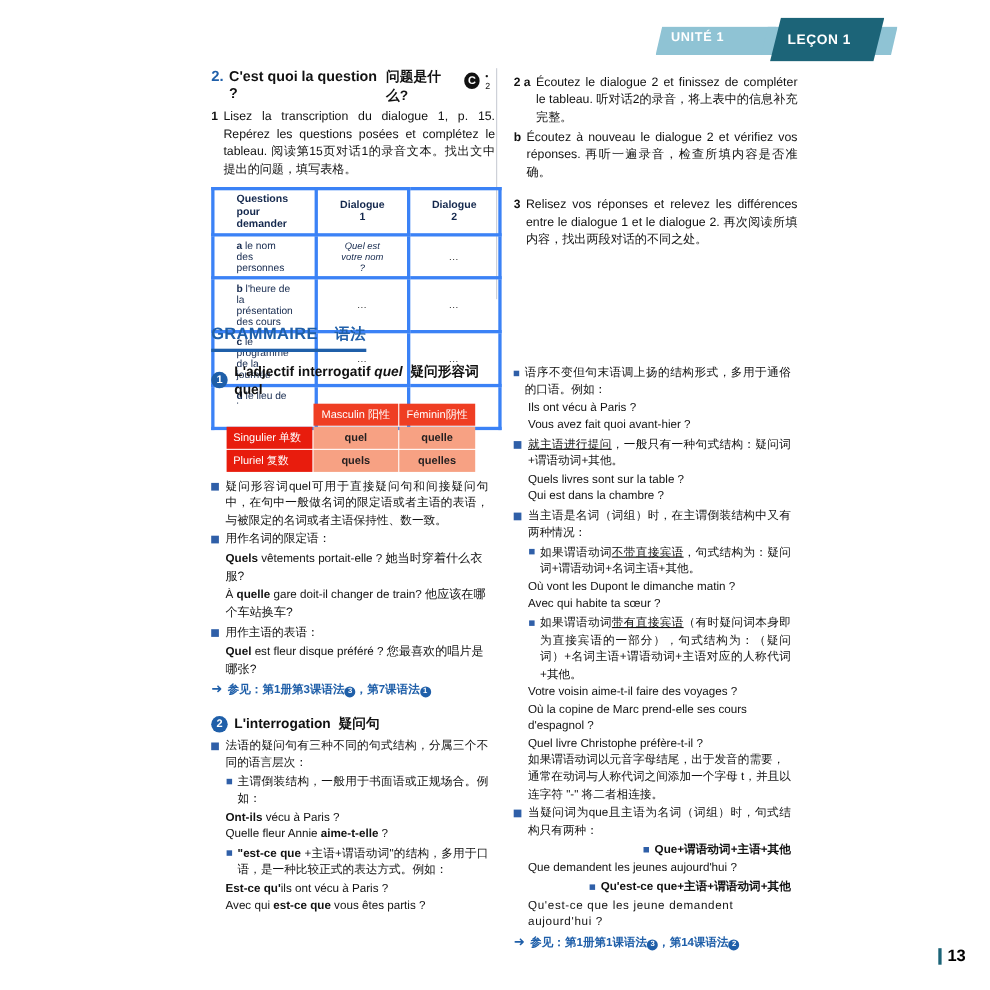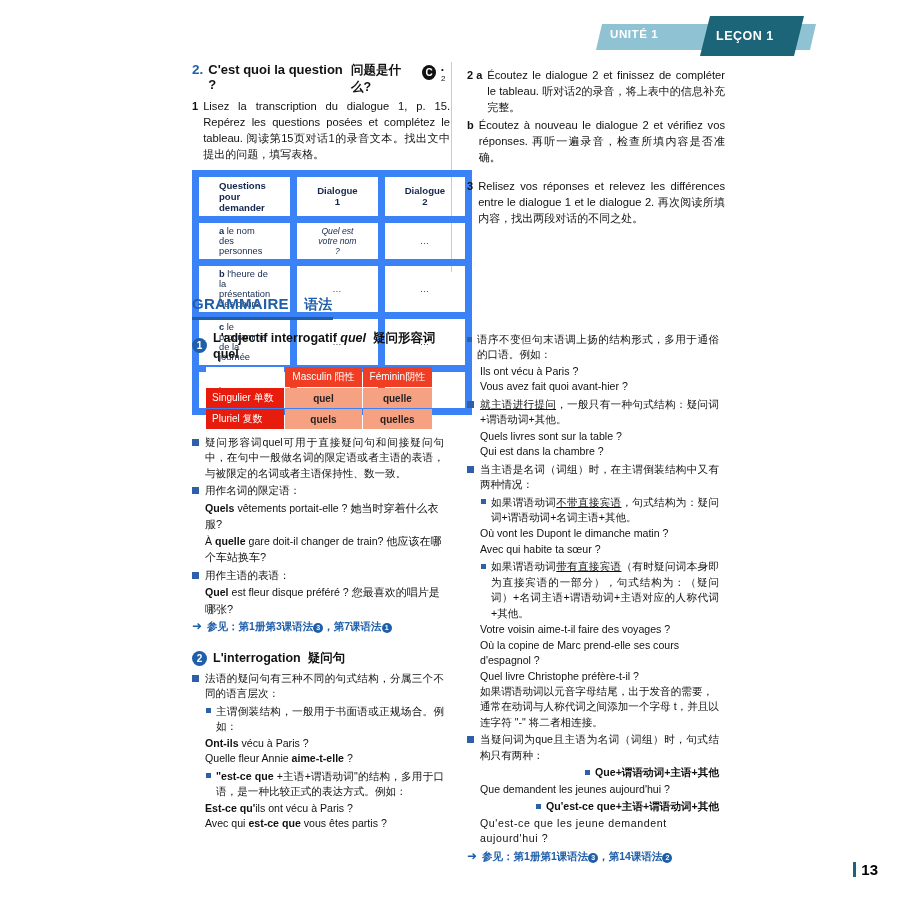--- a/index.html
+++ b/index.html
@@ -50,21 +50,21 @@
     text-align:center;line-height:15px;position:relative;top:2px;
   }
   .audio-num{font-size:8px;color:#111;position:relative;top:-2px;}
   .item{display:flex;gap:5px;margin-bottom:2px;}
   .item-lbl{font-weight:bold;font-size:11px;flex:none;padding-top:1px;color:#111;}
   .item-txt{font-size:11.2px;line-height:1.42;color:#111;text-align:justify;}
   .cn{font-size:11px;}
   
   table.qtable{border-collapse:collapse;margin-top:7px;width:247px;}
   table.qtable td{
-    border:7px solid #3b82f6;padding:3px 20px;font-size:9.3px;
+    border:3px solid #3b82f6;padding:3px 20px;font-size:9.3px;
     color:#14284d;vertical-align:middle;
   }
   table.qtable .th{font-weight:bold;text-align:center;font-size:9.6px;}
   table.qtable .th.left{text-align:left;}
   table.qtable .rowlbl b{font-weight:bold;}
   table.qtable .dots{text-align:center;color:#333;letter-spacing:1px;}
   table.qtable .ital{font-style:italic;text-align:center;font-size:8.6px;}
   
   #grammaire-head{position:absolute;left:192px;top:295px;}
   .gr-title{

